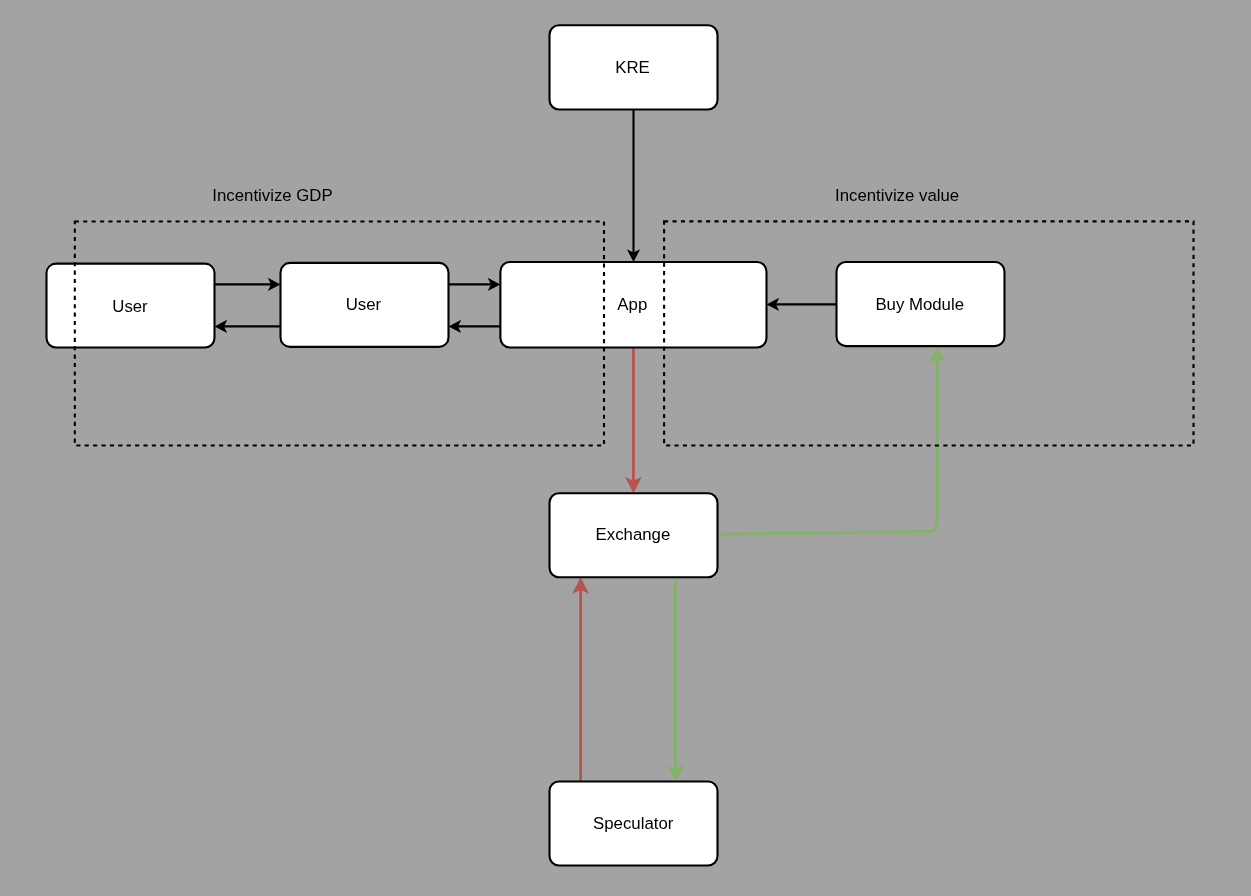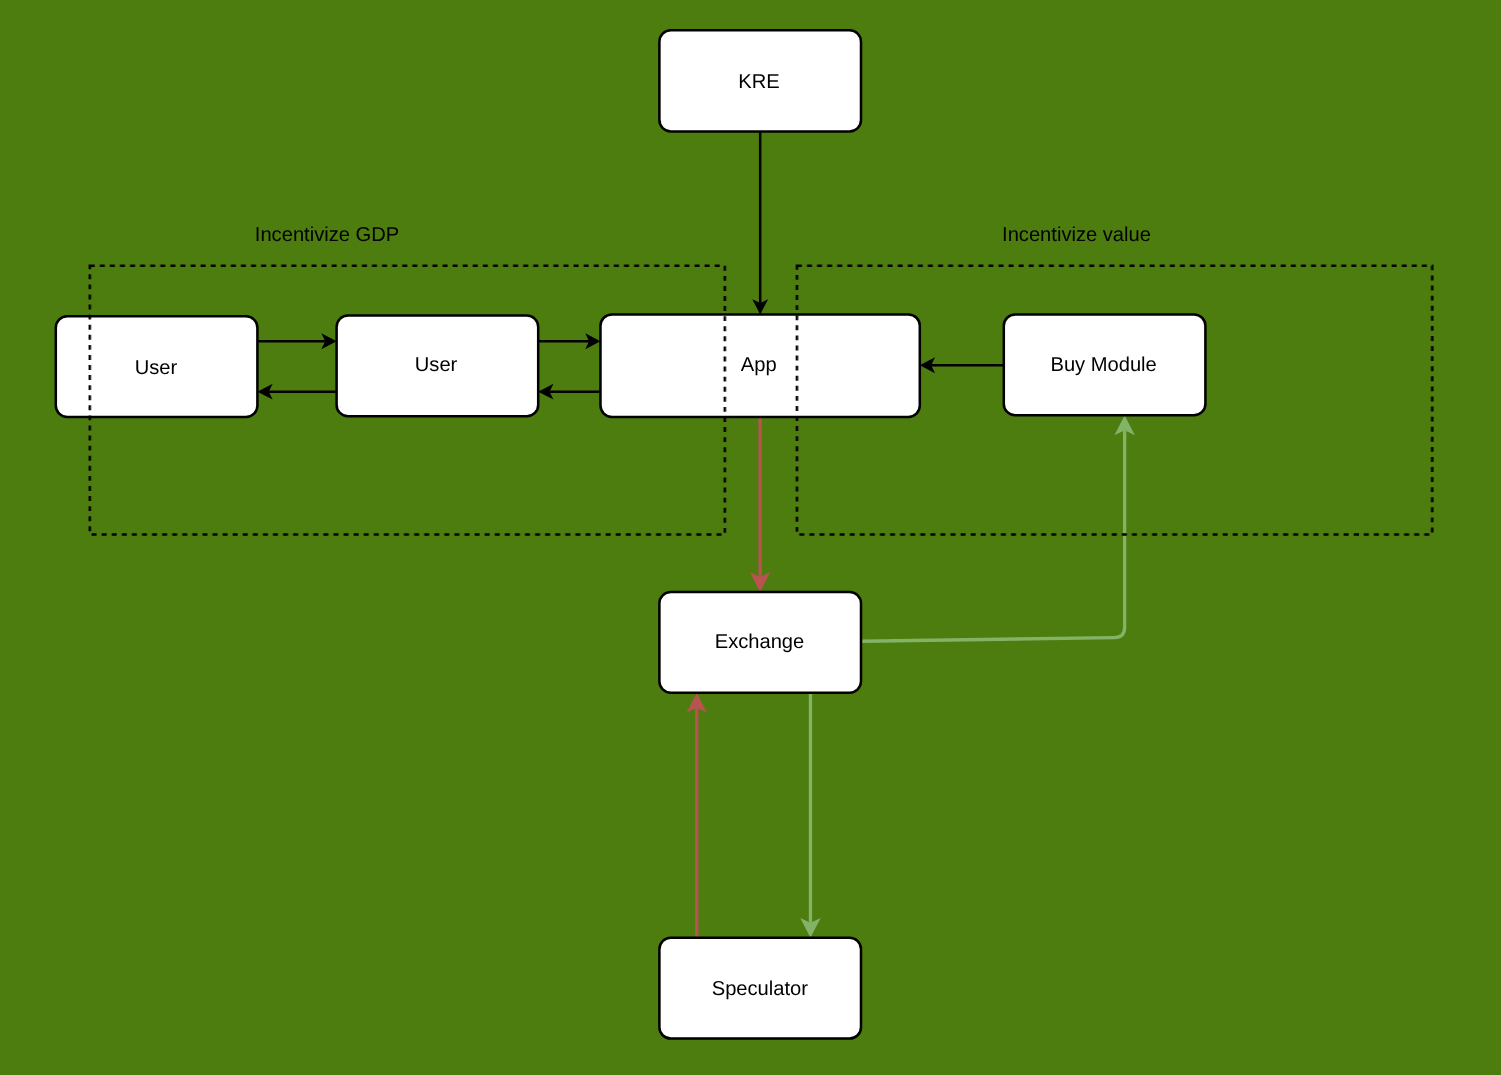--- a/index.html
+++ b/index.html
@@ -1,19 +1,19 @@
 <!DOCTYPE html>
 <html><head>
 <meta charset="utf-8">
 <title>Diagram</title>
 <style>
   html,body{margin:0;padding:0;background:#ffffff;}
   body{width:1251px;height:896px;overflow:hidden;
        font-family:"Liberation Sans",sans-serif;}
-  #stage{position:relative;width:1251px;height:896px;background:#4d7c0f;overflow:hidden;}
+  #stage{position:relative;width:1251px;height:896px;background:#a3a3a3;overflow:hidden;}
   svg#diagram{display:block;position:absolute;left:0;top:0;}
   .node-shape{fill:#ffffff;stroke:#000000;stroke-width:2.1;}
   text{will-change:transform;}
   .node-label{font-family:"Liberation Sans",sans-serif;font-size:16.8px;
               fill:#000000;text-anchor:middle;}
   .group-shape{fill:none;stroke:#000000;stroke-width:2.1;stroke-dasharray:4.1 4.3;}
   .group-label{font-family:"Liberation Sans",sans-serif;font-size:16.8px;
                fill:#000000;text-anchor:middle;}
   .edge-line{fill:none;stroke-width:2.1;}
   .edge-black{stroke:#000000;}

